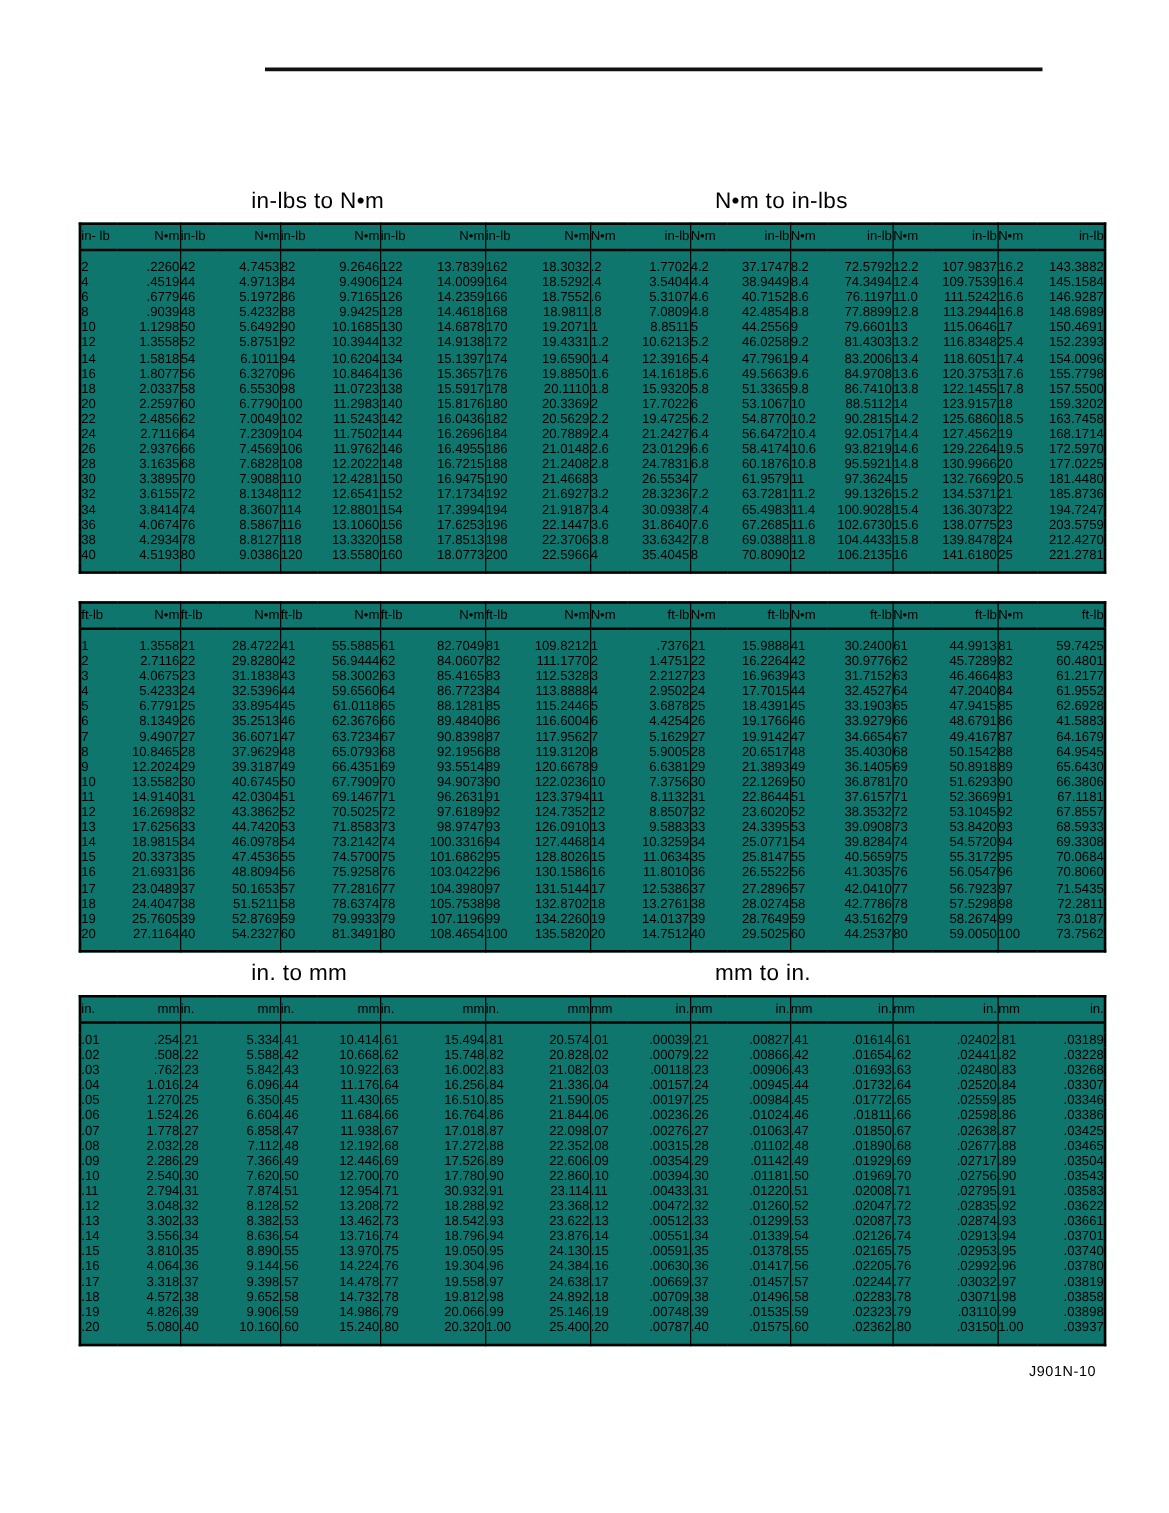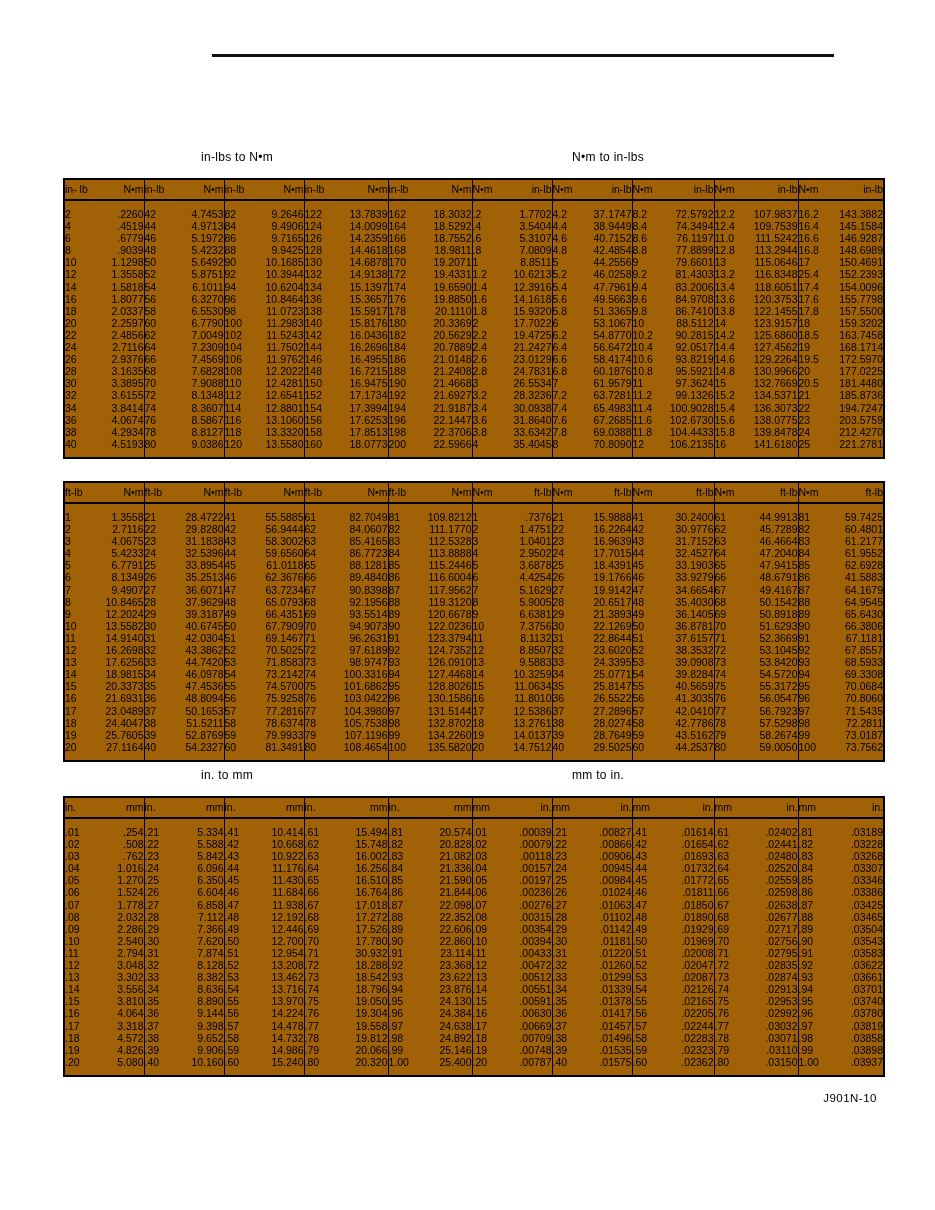--- a/index.html
+++ b/index.html
@@ -44,35 +44,35 @@
   #section-torque-ft  { top: 481px; }
   #section-length     { top: 768px; }
 
   .titles {
     position: relative;
     height: 24px;
     margin-bottom: 4px;
   }
   .tbl-title {
     position: absolute;
-    font-size: 12px;
+    font-size: 18px;
     font-weight: 400;
     letter-spacing: .3px;
     white-space: nowrap;
     font-family: "Liberation Sans", sans-serif;
   }
   .title-left  { left: 138px; }
   .title-right { left: 509px; }
 
   
   table.conv {
     border-collapse: collapse;
     table-layout: fixed;
     width: 810px;
-    background: #a16207;
+    background: #0f766e;
     border: 2px solid #000;
   }
   table.conv td, table.conv th {
     padding: 0;
     margin: 0;
     font-size: 10.5px;
     line-height: 12.1px;
     font-family: "Liberation Sans", sans-serif;
     font-weight: 400;
   }
@@ -784,21 +784,21 @@
             <td class="v">4.0675</td>
             <td class="k grp-start">23</td>
             <td class="v">31.1838</td>
             <td class="k grp-start">43</td>
             <td class="v">58.3002</td>
             <td class="k grp-start">63</td>
             <td class="v">85.4165</td>
             <td class="k grp-start">83</td>
             <td class="v">112.5328</td>
             <td class="k grp-start">3</td>
-            <td class="v">1.0401</td>
+            <td class="v">2.2127</td>
             <td class="k grp-start">23</td>
             <td class="v">16.9639</td>
             <td class="k grp-start">43</td>
             <td class="v">31.7152</td>
             <td class="k grp-start">63</td>
             <td class="v">46.4664</td>
             <td class="k grp-start">83</td>
             <td class="v">61.2177</td>
           </tr>
           <tr>

